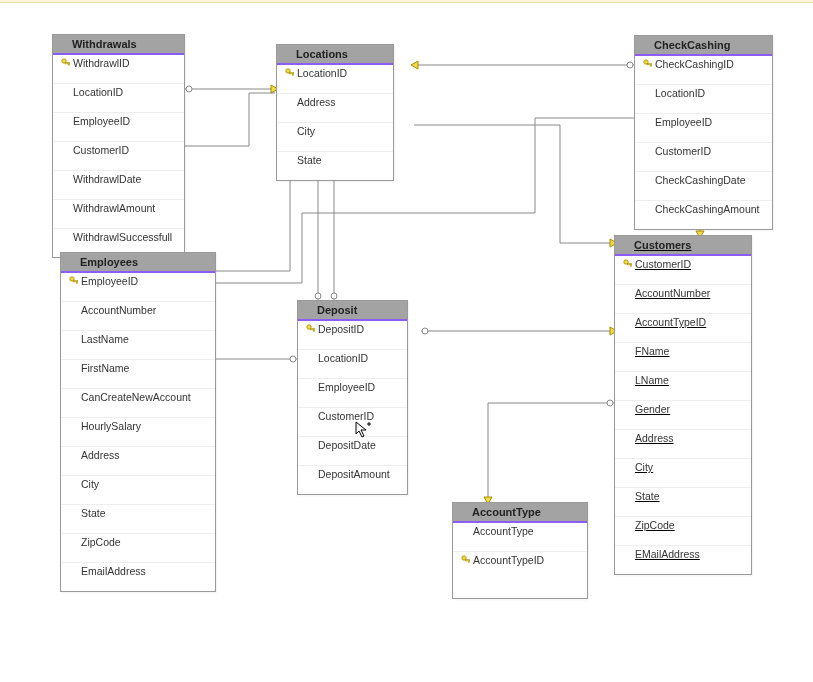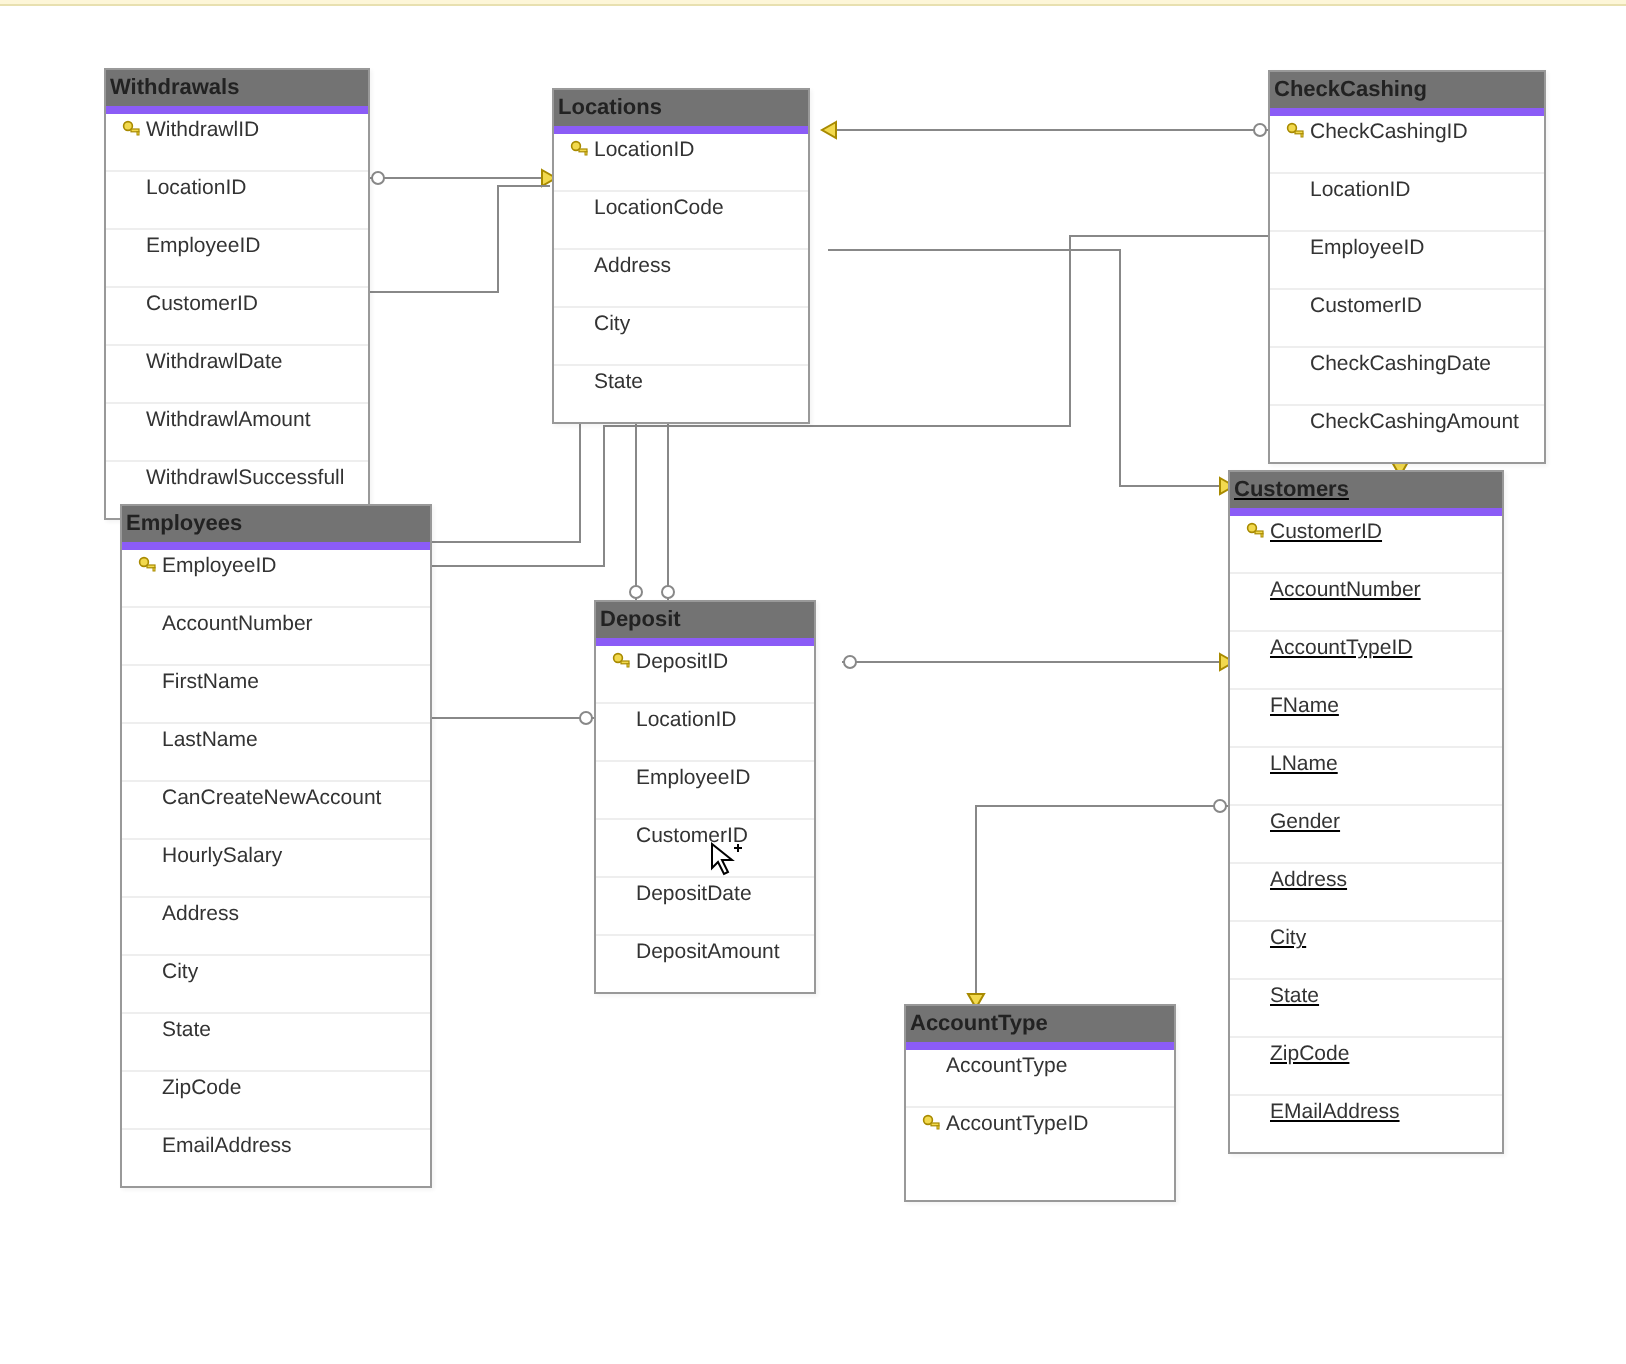--- a/index.html
+++ b/index.html
@@ -23,23 +23,23 @@
     position: absolute;
     top: 3px; left: 0; right: 0; bottom: 0;
   }
   .entity {
     position: absolute;
     border: 1px solid #999;
     background: #fff;
     box-shadow: 1px 1px 2px rgba(0,0,0,0.05);
   }
   .entity-header {
-    background: #737373;
-    border-bottom: 4px solid #8b5cf6;
-    padding: 3px 2px;
+    background: #a3a3a3;
+    border-bottom: 2px solid #8b5cf6;
+    padding: 3px 19px;
     font-weight: bold;
     font-size: 11px;
     color: #222;
   }
   .fields {
     display: flex;
     flex-direction: column;
   }
   .field {
     display: flex;
@@ -172,36 +172,32 @@
           <span class="key-col"></span>
           <span class="fname">WithdrawlAmount</span>
         </div>
         <div class="field">
           <span class="key-col"></span>
           <span class="fname">WithdrawlSuccessfull</span>
         </div>
       </div>
   </div>
 
-  <div class="entity" style="left:276px; top:41px; width:129px;">
+  <div class="entity" style="left:276px; top:41px; width:118px;">
     <div class="entity-header">Locations</div>
     <div class="fields">
         <div class="field">
           <span class="key-col key-icon">
             <svg width="10" height="10" viewBox="0 0 10 10">
               <circle cx="3" cy="3" r="2.2" fill="#f2d94e" stroke="#a88a00" stroke-width="0.8"></circle>
               <rect x="4.5" y="4.5" width="4" height="1.4" fill="#f2d94e" stroke="#a88a00" stroke-width="0.6"></rect>
               <rect x="7.5" y="5.9" width="1" height="1.6" fill="#f2d94e" stroke="#a88a00" stroke-width="0.5"></rect>
             </svg>
           </span>
           <span class="fname">LocationID</span>
-        </div>
-        <div class="field">
-          <span class="key-col"></span>
-          <span class="fname">LocationCode</span>
         </div>
         <div class="field">
           <span class="key-col"></span>
           <span class="fname">Address</span>
         </div>
         <div class="field">
           <span class="key-col"></span>
           <span class="fname">City</span>
         </div>
         <div class="field">
@@ -259,25 +255,25 @@
             </svg>
           </span>
           <span class="fname">EmployeeID</span>
         </div>
         <div class="field">
           <span class="key-col"></span>
           <span class="fname">AccountNumber</span>
         </div>
         <div class="field">
           <span class="key-col"></span>
+          <span class="fname">LastName</span>
+        </div>
+        <div class="field">
+          <span class="key-col"></span>
           <span class="fname">FirstName</span>
-        </div>
-        <div class="field">
-          <span class="key-col"></span>
-          <span class="fname">LastName</span>
         </div>
         <div class="field">
           <span class="key-col"></span>
           <span class="fname">CanCreateNewAccount</span>
         </div>
         <div class="field">
           <span class="key-col"></span>
           <span class="fname">HourlySalary</span>
         </div>
         <div class="field">

